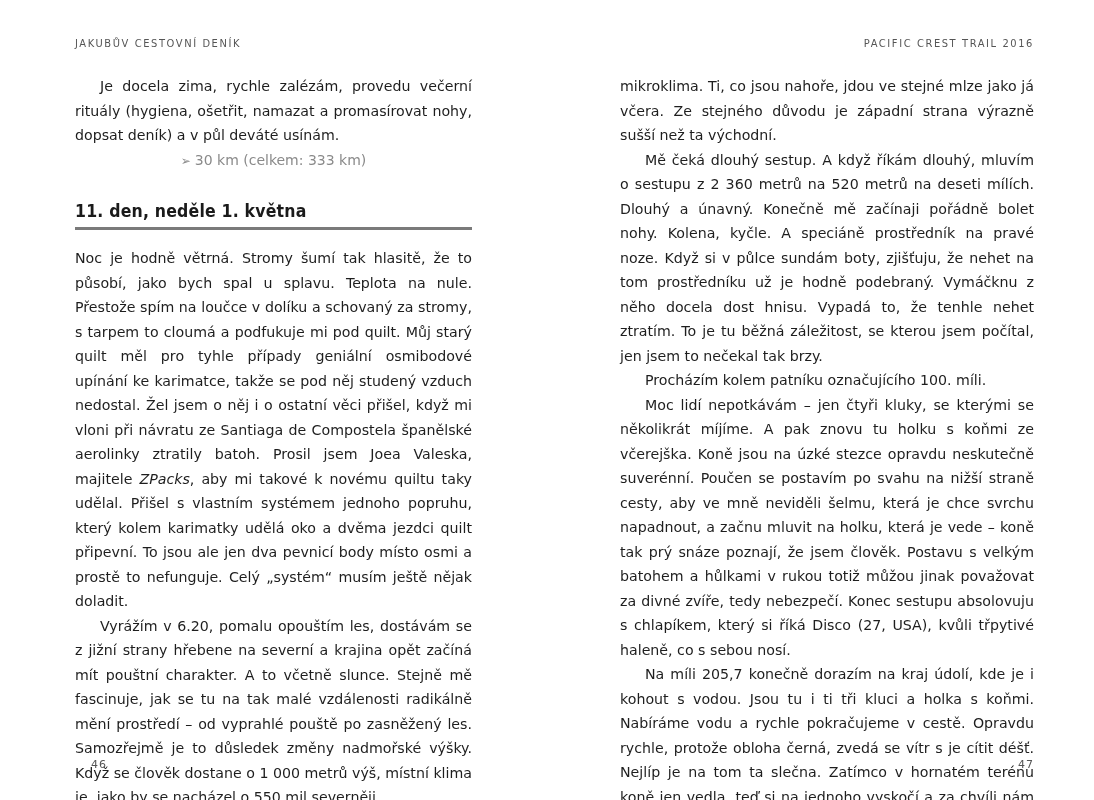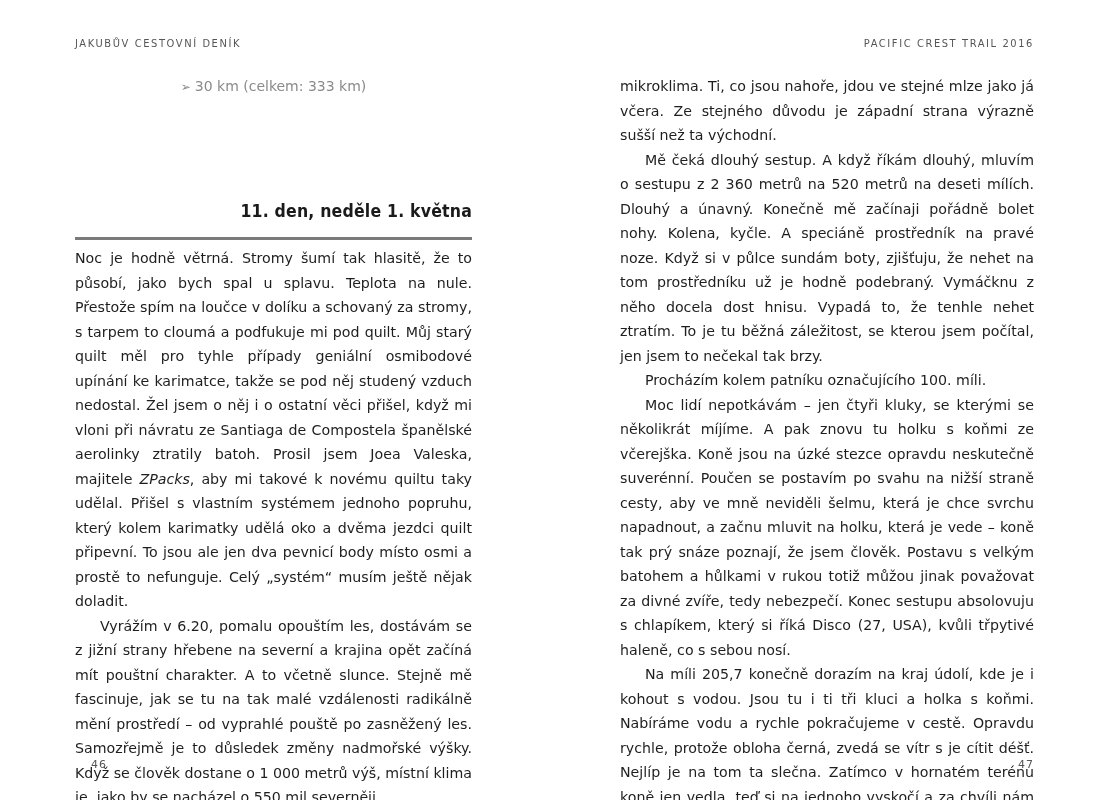--- a/index.html
+++ b/index.html
@@ -20,31 +20,32 @@
   .left .body.top { top:74px; }
   .right .body.top { top:74px; }
   .body p { margin:0; text-indent:25px; }
   .body p.noindent { text-indent:0; }
   .body p.cont { text-indent:0; }
   .distance { text-align:center; color:#8a8a8a; font-size:14px; line-height:24px; margin-top:0; }
   .distance .arrow { display:inline-block; margin-right:4px; color:#8a8a8a; font-size:12px; }
   .chapter { position:absolute; top:201px; left:0; right:0; }
   .chapter h2 { margin:0; font-size:17.5px; font-weight:bold; letter-spacing:0.2px; color:#1a1a1a;
                 font-family:"DejaVu Sans Condensed","DejaVu Sans", sans-serif; font-stretch:condensed;
-                padding-bottom:16px; border-bottom:3px solid #7a7a7a;text-align:right; }
+                padding-bottom:6px; border-bottom:3px solid #7a7a7a; }
   .left .body.chapter-body { top:246px; }
   em { font-style:italic; }
 </style>
 </head>
 <body>
 
 <div class="page left">
   <div class="running-head">JAKUBŮV CESTOVNÍ DENÍK</div>
 
   <div class="body top">
+    <p>Je docela zima, rychle zalézám, provedu večerní rituály (hygiena, ošetřit, namazat a promasírovat nohy, dopsat deník) a v půl deváté usínám.</p>
     <div class="distance">
       <span class="arrow">➢</span><span>30 km (celkem: 333 km)</span>
     </div>
   </div>
 
   <div class="chapter">
     <h2>11. den, neděle 1. května</h2>
   </div>
 
   <div class="body chapter-body">

